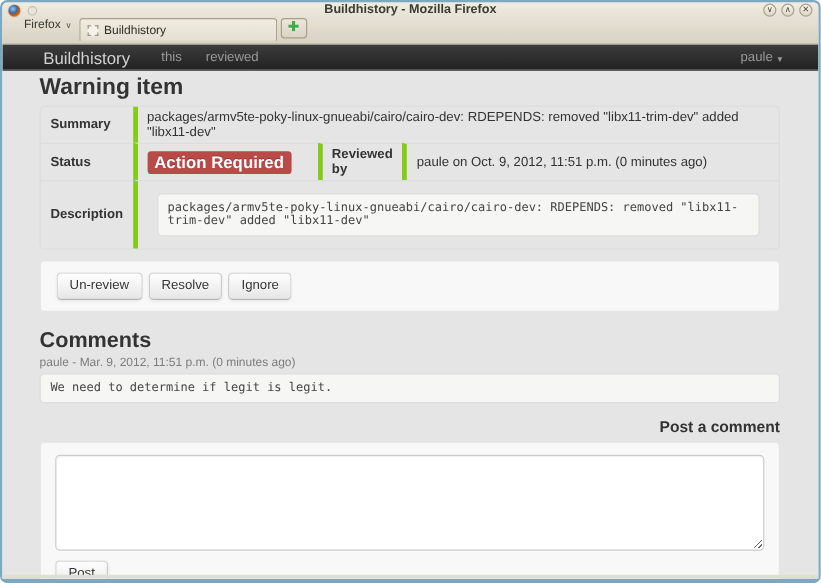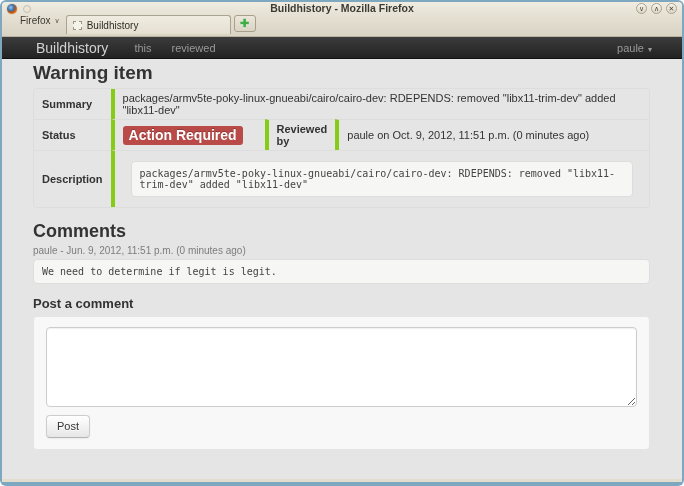--- a/index.html
+++ b/index.html
@@ -91,21 +91,21 @@
          text-shadow:0 1px 0 #fff;
          box-shadow:inset 0 1px 0 rgba(255,255,255,.2), 0 1px 2px rgba(0,0,0,.05);
          cursor:pointer; }
 
   h2.section-title { font-size:18px; line-height:20px; font-weight:bold;
                      color:#333; margin:13px 0 0; }
   .comment-meta { font-size:10px; color:#7d7d7d; margin:4px 0 3px; }
   .comment-body { margin:0; }
 
   h3.sub-title { font-size:13px; line-height:15px; font-weight:bold;
-                 color:#333; margin:12px 0 5px; }
+                 color:#333; margin:12px 0 5px;text-align:right; }
   .well-post { padding:10px 12px 11px; }
   .comment-textarea { display:block; width:100%; height:80px; resize:both;
                       border:1px solid #ccc; border-radius:4px; padding:4px 6px;
                       font-family:"Liberation Sans", sans-serif; font-size:11px;
                       color:#333; background:#fff; outline:none;
                       box-shadow:inset 0 1px 1px rgba(0,0,0,.06); }
   .post-btn { margin-top:8px; }
 
   .footer-rule { position:absolute; left:31px; right:32px; bottom:12px;
                  border-top:1px solid #e8e8e8; }
@@ -170,23 +170,28 @@
         </tr>
         <tr>
           <th>Description</th>
           <td colspan="3" class="cell-desc">
             <pre class="codeblock desc-pre">packages/armv5te-poky-linux-gnueabi/cairo/cairo-dev: RDEPENDS: removed "libx11-trim-dev" added "libx11-dev"</pre>
           </td>
         </tr>
       </tbody>
         </table>
 
+      <div class="well well-actions">
+        <button class="btn">Un-review</button>
+        <button class="btn">Resolve</button>
+        <button class="btn">Ignore</button>
+      </div>
 
       <h2 class="section-title">Comments</h2>
-      <div class="comment-meta">paule - Jun. 9, 2012, 11:51 p.m. (0 minutes ago)</div>
+      <div class="comment-meta">paule - Mar. 9, 2012, 11:51 p.m. (0 minutes ago)</div>
       <pre class="codeblock comment-body">We need to determine if legit is legit.</pre>
 
       <h3 class="sub-title">Post a comment</h3>
       <div class="well well-post">
         <textarea class="comment-textarea" style=""></textarea>
         <button class="btn post-btn">Post</button>
       </div>
 
       <div class="footer-rule"></div>
     </div>

